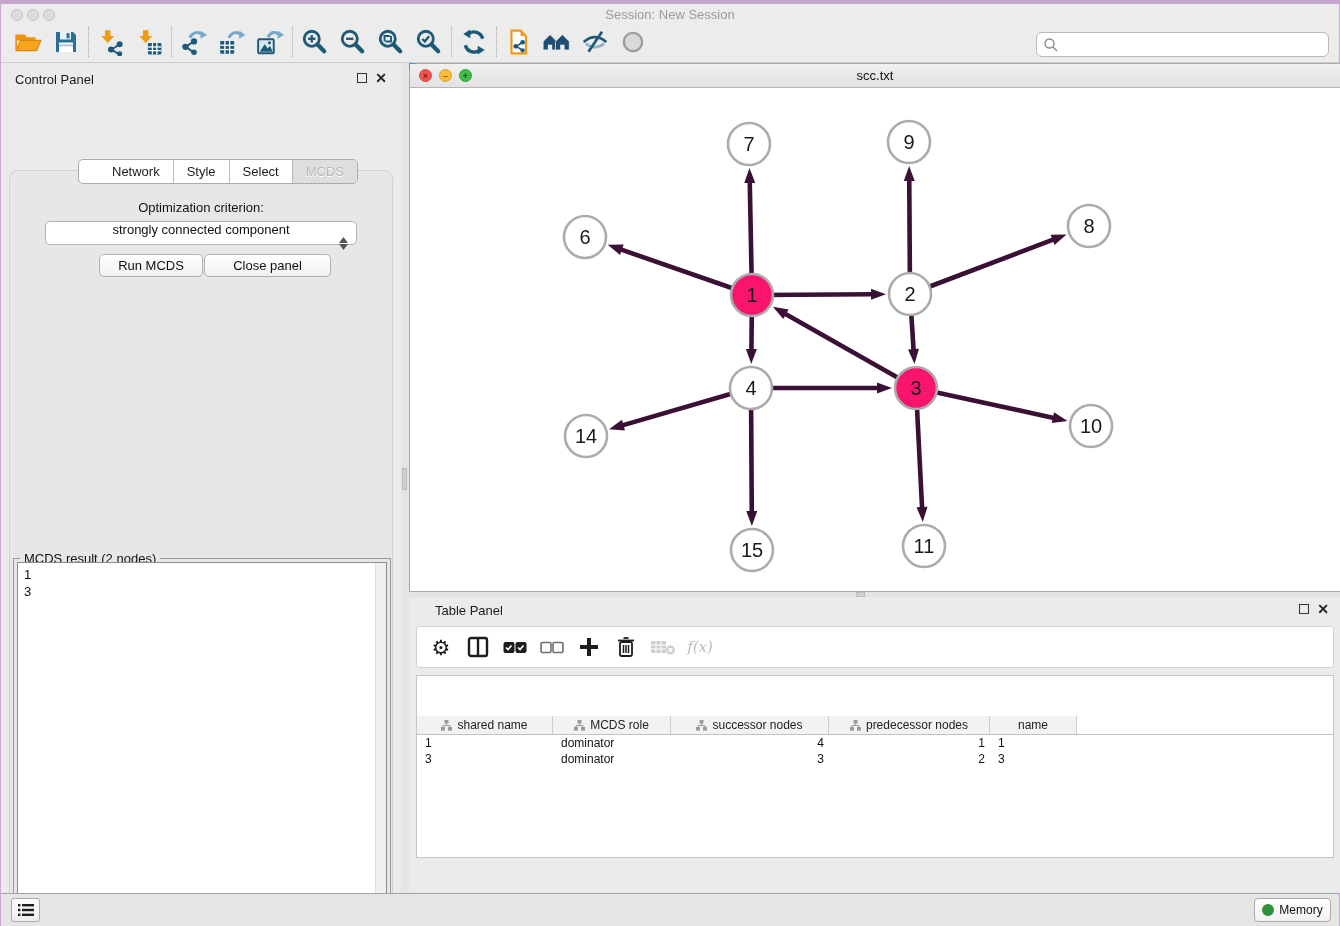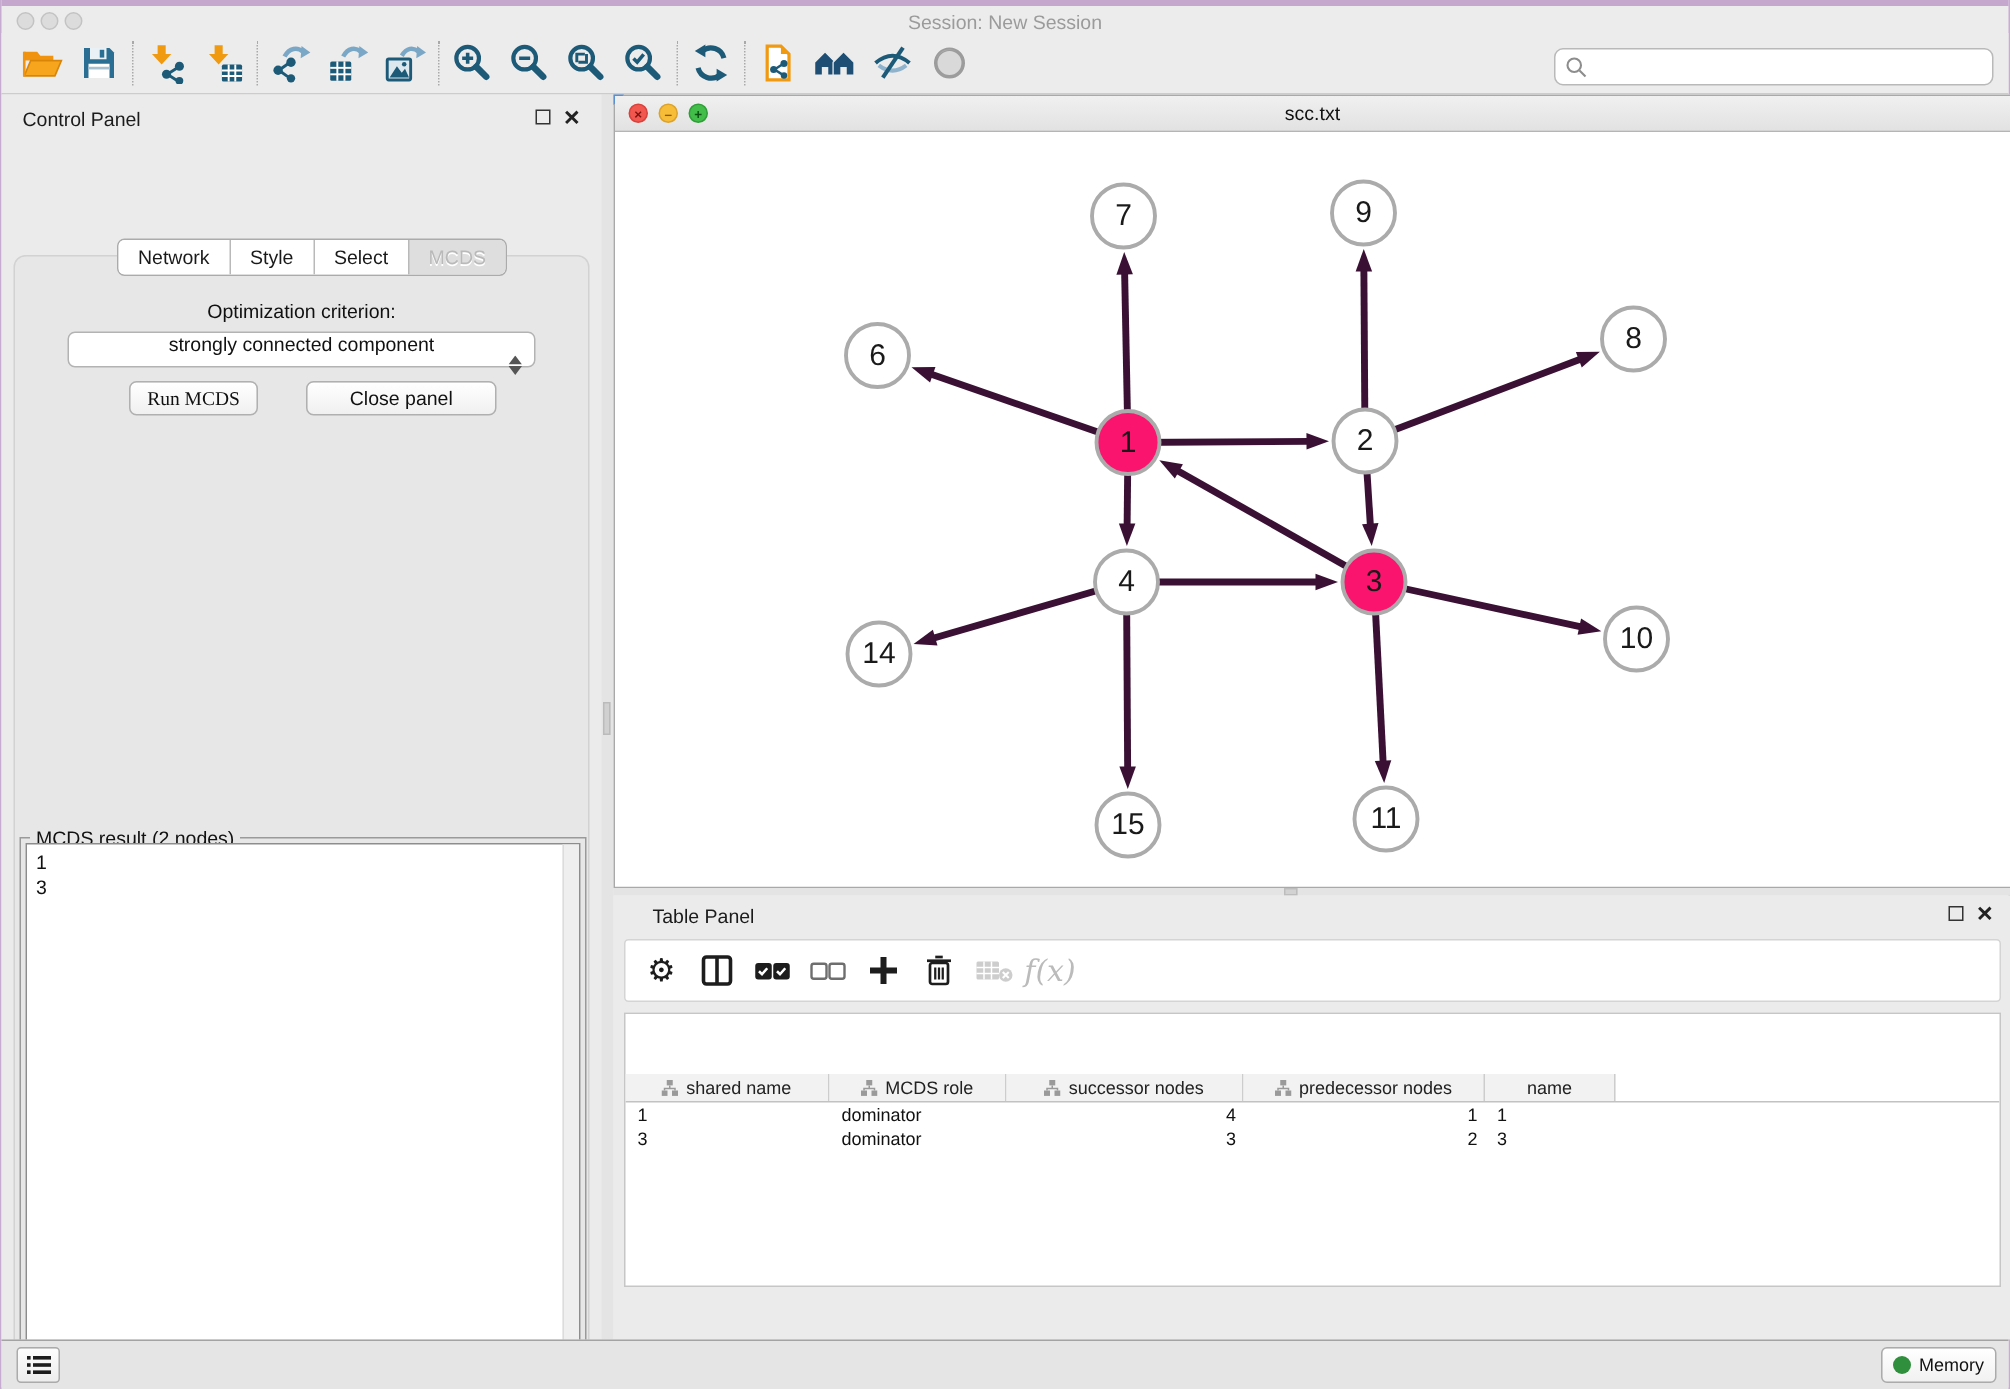--- a/index.html
+++ b/index.html
@@ -25,21 +25,21 @@
 
   
   .cpanel { left:0; top:63px; width:400px; height:830px; background:#ebebeb; }
   .panel-title { font-size:13px; color:#1b1b1b; }
   .panel-btns { position:absolute; display:flex; gap:8px; align-items:center; }
   .float-ic { width:10px; height:10px; border:1.6px solid #333; background:transparent; display:inline-block; }
   .x-ic { font-size:14px; font-weight:bold; color:#222; line-height:10px; }
   .cp-body { left:8px; top:107px; width:384px; height:777px; background:#e7e7e7; border:1px solid #d2d2d2; border-radius:8px; }
   .tabbar { position:absolute; display:flex; border:1px solid #ababab; border-radius:5px; overflow:hidden; background:#fff; }
   .tab { padding:4px 13px; font-size:13px; color:#1a1a1a; background:#ffffff; border-left:1px solid #b9b9b9; white-space:nowrap; }
-  .tab:first-child { border-left:none; }
+  .tab:first-child { border-left:none;margin-left:20px; }
   .tab.selected { background:#dedede; color:#b9b9b9; text-shadow:0 1px 0 #fff; }
   .opt-label { left:0; top:137px; width:400px; text-align:center; font-size:13px; color:#111; }
   .dropdown { left:44px; top:158px; width:312px; height:24px; background:#ffffff; border:1px solid #b3b3b3; border-radius:5px; display:flex; align-items:center; padding:0 8px; font-size:13px; color:#111;flex-direction:column; }
   .dd-arrows { margin-left:auto; display:flex; flex-direction:column; align-items:center; gap:1px; }
   .btn { position:absolute; height:23px; background:linear-gradient(#ffffff,#f0f0f0); border:1px solid #b0b0b0; border-radius:5px; font-size:13px; color:#111; display:flex; align-items:center; justify-content:center; font-family:"Liberation Sans",sans-serif; }
   .fieldset { left:12px; top:495px; width:378px; height:383px; border:1px solid #9a9a9a; background:#e7e7e7; }
   .legend { position:absolute; top:-8px; left:6px; background:#e7e7e7; padding:0 4px; font-size:13px; color:#111; }
   .result-box { position:absolute; left:3px; top:3px; right:3px; bottom:3px; background:#ffffff; border:1px solid #8d8d8d; }
   .result-text { position:absolute; left:6px; top:3px; font-size:13px; line-height:17px; color:#111; white-space:pre; font-family:"Liberation Sans",sans-serif; }
   .result-scroll { position:absolute; right:0; top:0; width:11px; height:100%; background:#efefef; border-left:1px solid #dcdcdc; }
@@ -59,21 +59,21 @@
   .tl-green { left:49px; background:#42bd4a; border:1px solid #2f9e38; color:#0c5213; }
   .net-title { left:0; top:4px; width:100%; text-align:center; font-size:13px; color:#111; }
   .net-canvas { left:0; top:24px; width:930px; height:503px; background:#fff; }
   .corner-mark { left:-1px; top:-1px; width:0; height:0; border-top:7px solid #5b8fd4; border-right:7px solid transparent; }
 
   
   .tpanel { left:408px; top:597px; width:932px; height:296px; background:#ebebeb; }
   .tp-toolbar { left:7px; top:29px; width:918px; height:42px; background:#ffffff; border:1px solid #d4d4d4; border-radius:3px; display:flex; align-items:center; padding-left:10px; gap:9px; }
   .tpi { width:28px; height:30px; display:flex; align-items:center; justify-content:center; }
   .gear-glyph { font-size:21px; color:#1d1d1d; line-height:21px; }
-  .fx { font-family:"DejaVu Serif", serif; font-style:italic; font-size:20px; color:#bbbbbb;text-align:right; }
+  .fx { font-family:"DejaVu Serif", serif; font-style:italic; font-size:15px; color:#bbbbbb;text-align:right; }
   .ttable { left:7px; top:78px; width:918px; height:183px; background:#ffffff; border:1px solid #c6c6c6; overflow:hidden; }
   .thead { display:flex; height:19px; border-bottom:1px solid #c2c2c2;margin-top:40px; }
   .th { background:#f2f2f2; border-right:1px solid #cdcdcd; display:flex; align-items:center; justify-content:center; gap:5px; font-size:12px; color:#222; }
   .trow { display:flex; height:16px; align-items:center; font-size:12px; color:#111; }
   .td { overflow:hidden; white-space:nowrap; }
   .al { text-align:left; padding-left:8px; }
   .ar { text-align:right; padding-right:5px; }
   .tp-tabs-row { left:0; top:264px; width:932px; height:30px; display:flex; justify-content:center; }
   
   .statusbar { left:0; top:893px; width:100%; height:45px; background:#e5e5e5; border-top:1px solid #a3a3a3; }
@@ -278,21 +278,21 @@
       <span>strongly connected component</span>
       <span class="dd-arrows">
         <svg width="9" height="6" viewBox="0 0 9 6">
             <polygon points="4.5,0 9,6 0,6" fill="#555"></polygon>
           </svg>
         <svg width="9" height="6" viewBox="0 0 9 6">
             <polygon points="0,0 9,0 4.5,6" fill="#555"></polygon>
           </svg>
       </span>
     </div>
-    <div class="btn" style="left:85px;top:191px;width:86px;font-family:Liberation Serif, serif;">Run MCDS</div>
+    <div class="btn" style="left:98px;top:191px;width:104px;">Run MCDS</div>
     <div class="btn" style="left:203px;top:191px;width:127px;">Close panel</div>
     <div class="abs fieldset">
       <span class="legend">MCDS result (2 nodes)</span>
       <div class="result-box">
         <div class="result-text" id="result-lines">1
 3</div>
         <div class="result-scroll"></div>
       </div>
     </div>
   </div>

